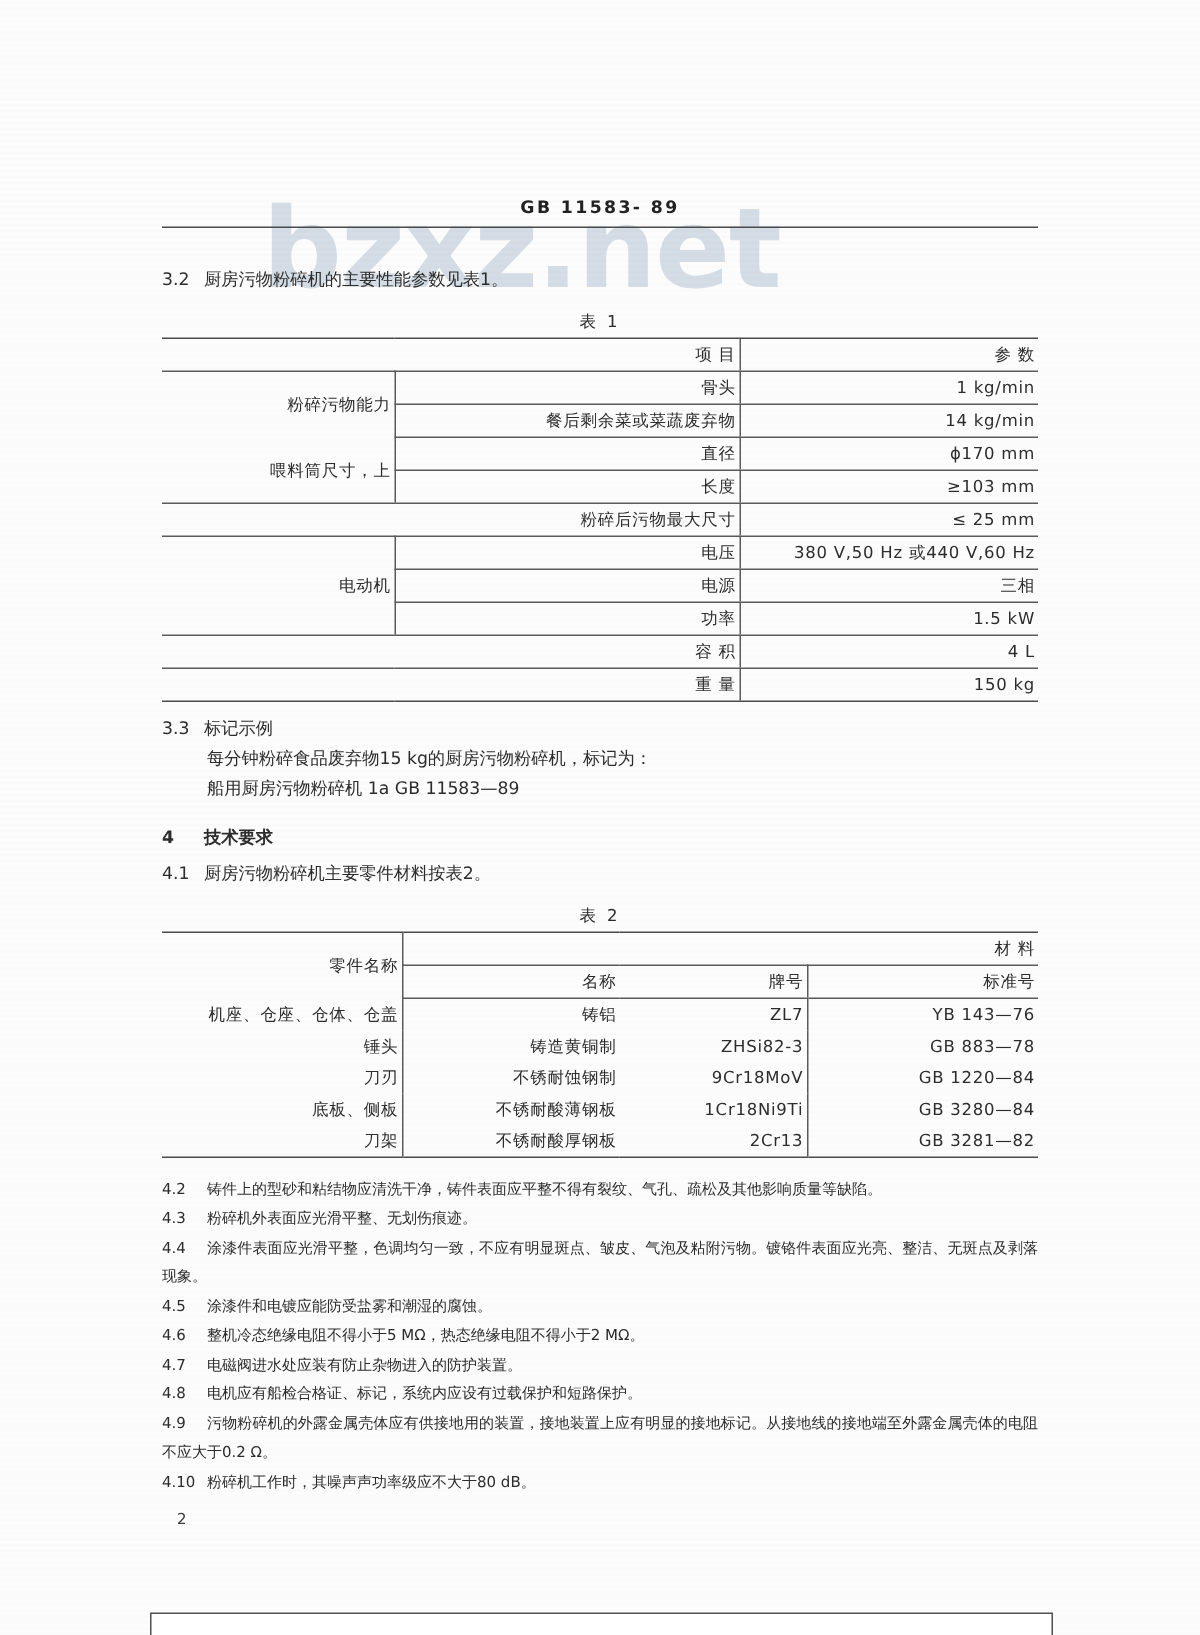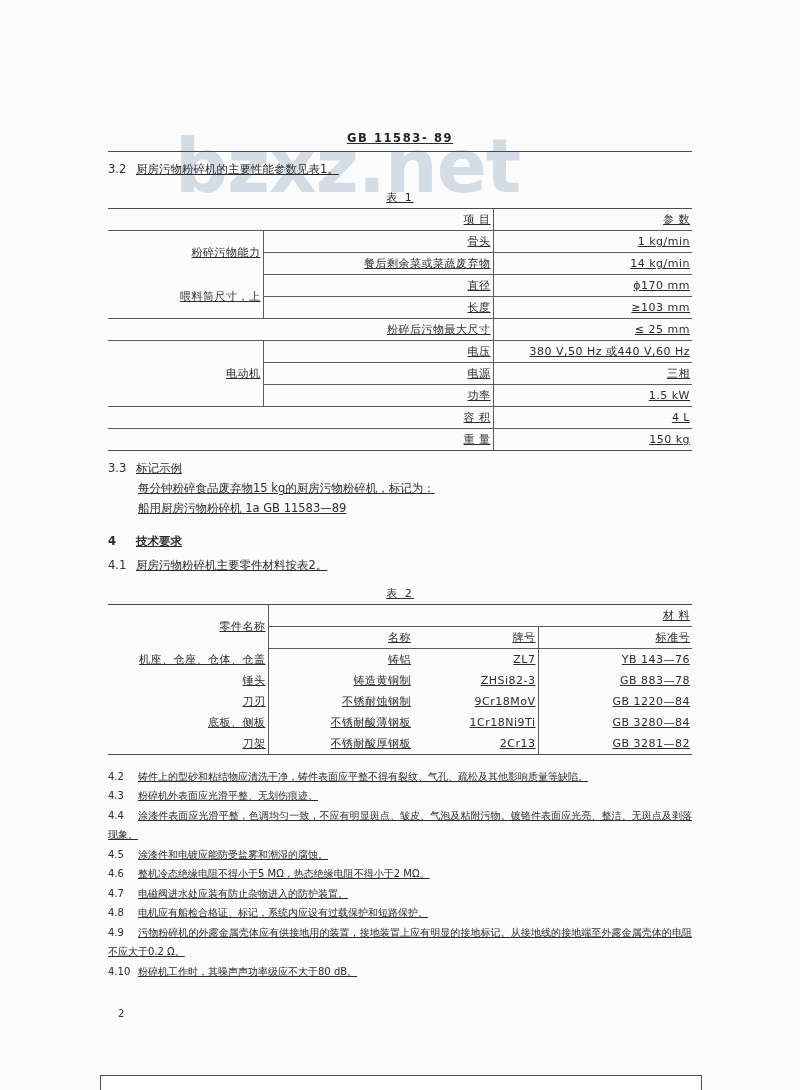--- a/index.html
+++ b/index.html
@@ -34,42 +34,42 @@
     letter-spacing:-1px;
     color:#cfd9e4;
     opacity:.85;
     line-height:.92;
     user-select:none;
     white-space:nowrap;
   }
   
   .content{
     position:absolute;
-    left:108px;top:0;width:584px;text-decoration:underline;
+    left:108px;top:0;width:584px;
   }
   .hdr-num{
     text-align:center;
     font-size:11.5px;
     font-weight:bold;
     letter-spacing:1.6px;
     padding-top:131px;
     color:#222;
     position:relative;z-index:3;
   }
   .hdr-rule{
     border-top:1.2px solid #4a4a4a;
     margin-top:6px;
     position:relative;z-index:3;
   }
   .sec{
     position:relative;z-index:3;
     font-size:11.5px;
     line-height:1.75;
     color:#2c2c2c;
-    margin-top:7px;
+    margin-top:24px;
   }
   .sec .no{display:inline-block;min-width:28px;}
   .indent1{padding-left:30px;}
   .tbl-cap{
     text-align:center;
     font-size:11px;
     margin:11px 0 3px 0;
     position:relative;z-index:3;
     letter-spacing:2px;
   }

